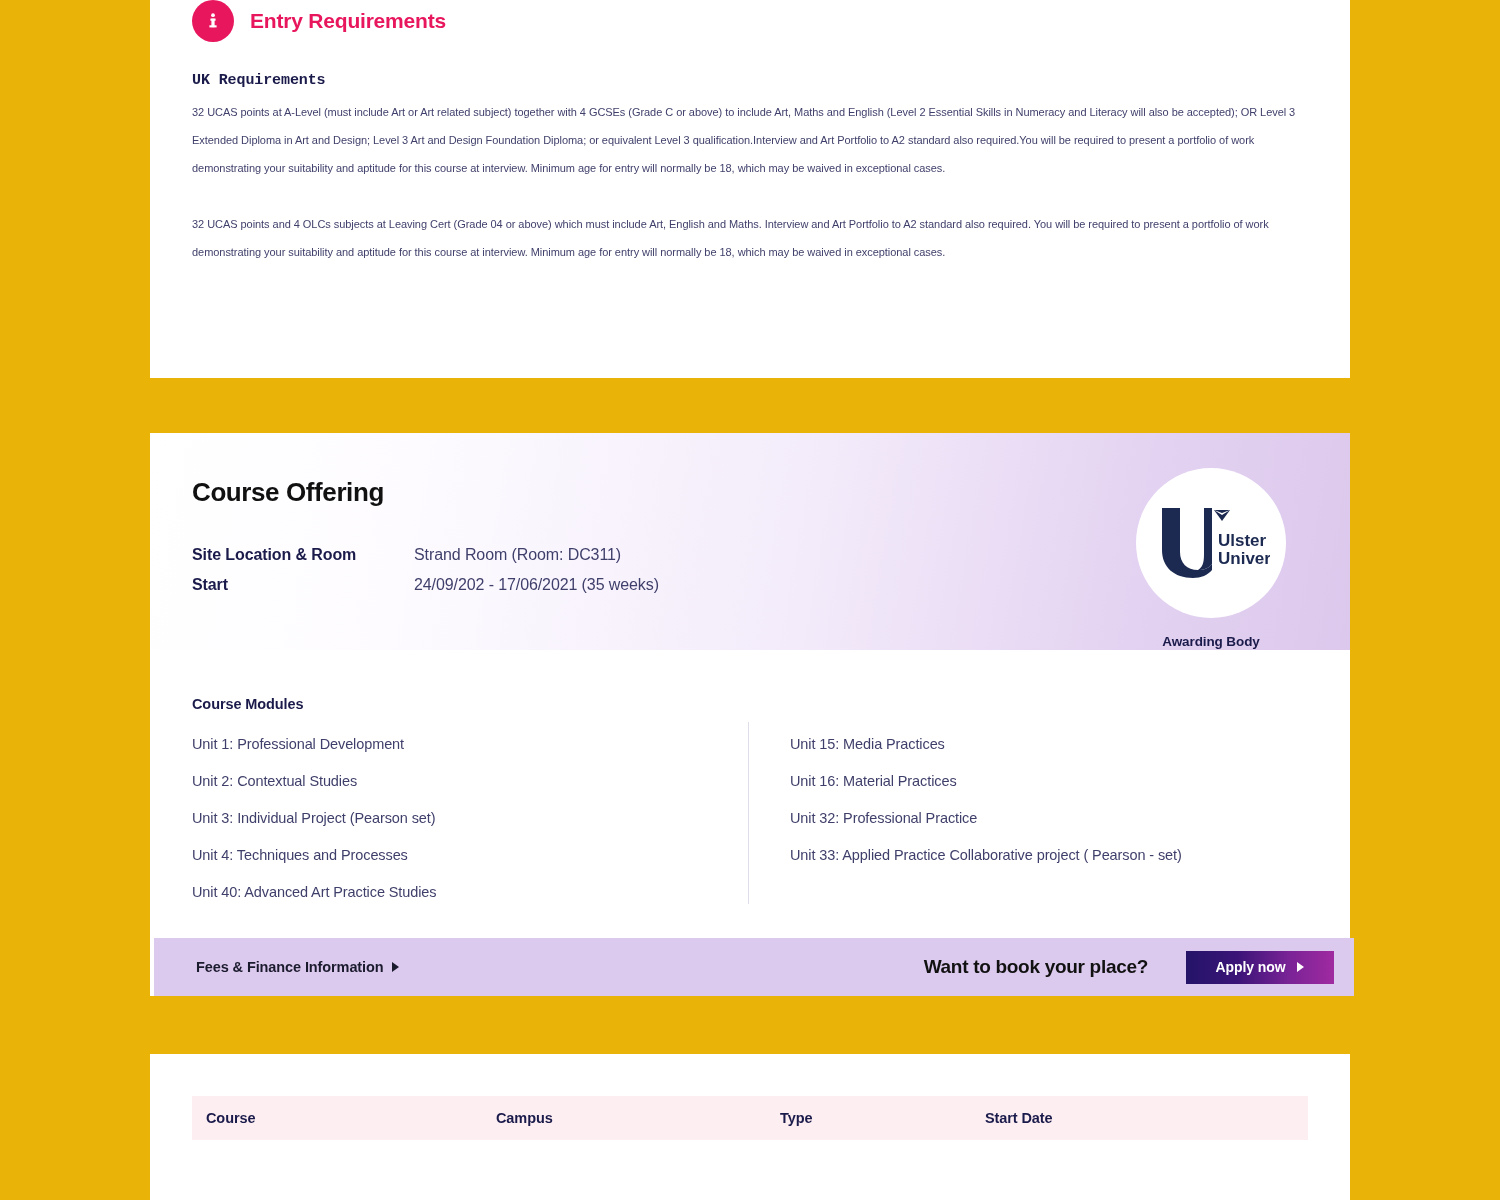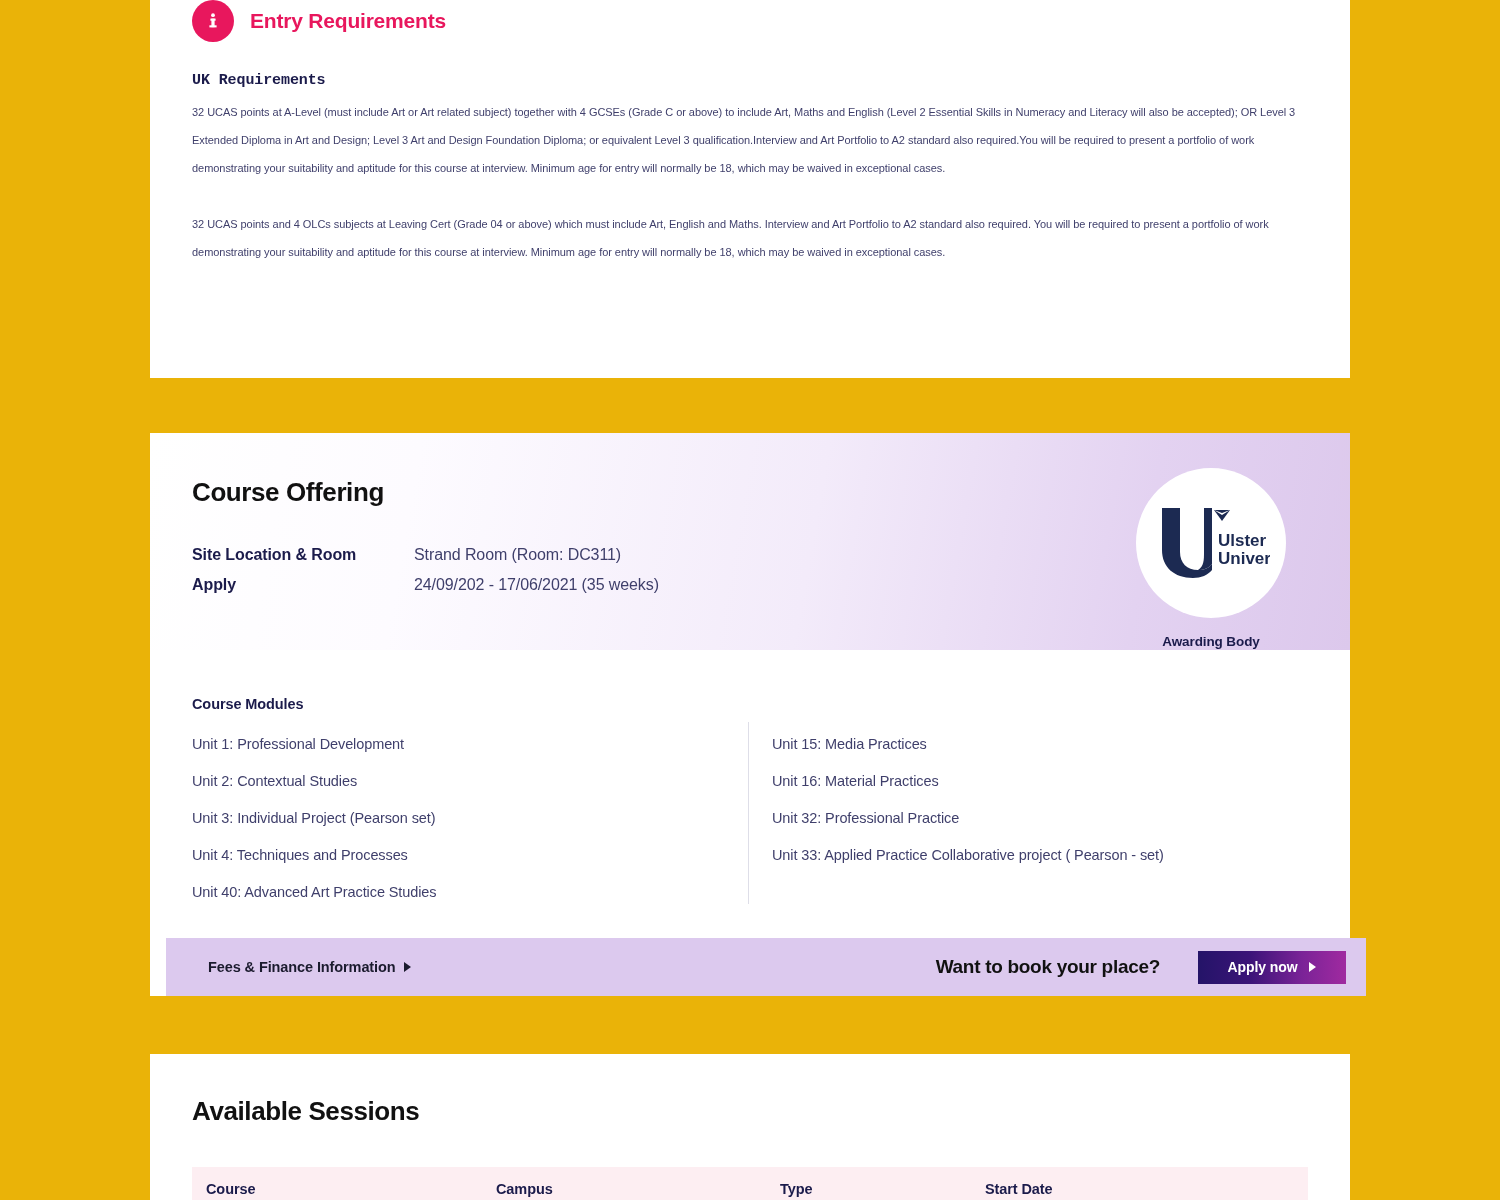--- a/index.html
+++ b/index.html
@@ -153,41 +153,41 @@
     letter-spacing: -0.1px;
   }
   .modules-grid {
     display: flex;
     position: relative;
   }
   .modules-col {
     width: 556px;
     flex: 0 0 556px;
   }
-  .modules-col.right { padding-left: 24px; }
+  .modules-col.right { padding-left: 42px; }
   .modules-divider {
     position: absolute;
     left: 556px;
     top: -14px;
     width: 1px;
     height: 182px;
     background: #dedee8;
   }
   .module-item {
     font-size: 14.5px;
     color: #3f3f6b;
     margin-bottom: 21px;
     letter-spacing: -0.1px;
   }
   .module-item.spaced { margin-top: 18px; }
 
   
   .offering-footer {
     position: absolute;
-    left: 16px;
+    left: 4px;
     bottom: 0;
     width: 1200px;
     height: 58px;
     background: #dcc9ee;
     display: flex;
     align-items: center;
     padding: 0 20px 0 42px;
   }
   .fees-link {
     font-size: 14.5px;
@@ -300,21 +300,21 @@
 
     <div class="offering-head">
       <h2 class="offering-title">Course Offering</h2>
 
       <div class="kv-row">
         <div class="kv-key">Site Location &amp; Room</div>
         <div class="kv-val">Strand Room (Room: DC311)</div>
       </div>
 
       <div class="kv-row">
-        <div class="kv-key">Apply</div>
+        <div class="kv-key">Start</div>
         <div class="kv-val">24/09/202 - 17/06/2021 (35 weeks)</div>
       </div>
 
       <div class="awarding-wrap">
         <div class="awarding-circle">
           <svg width="118" height="86" viewBox="0 0 118 86" aria-hidden="true">
 
             <path d="M10 8 L28 8 L28 52 C28 63 35 70 46 70 C52 70 57 68 60 64 L60 70 C56 75 49 78 41 78 C22 78 10 67 10 50 Z" fill="#1c2a52"></path>
             <path d="M52 8 L60 8 L60 64 C57 68 52 70 46 70 C52 66 52 60 52 52 Z" fill="#1c2a52"></path>
 
@@ -361,21 +361,20 @@
       <div class="book-text">Want to book your place?</div>
 
       <button class="apply-btn">
         <span>Apply now</span>
         <span class="tri-white"></span>
       </button>
     </div>
   </section>
 
   <section class="card" id="sessions-card">
-    <h2 class="sessions-title">Available Sessions</h2>
 
     <table class="sess-table">
       <thead>
         <tr>
           <th class="c-course">Course</th>
           <th class="c-campus">Campus</th>
           <th class="c-type">Type</th>
           <th class="c-start">Start Date</th>
         </tr>
       </thead>

